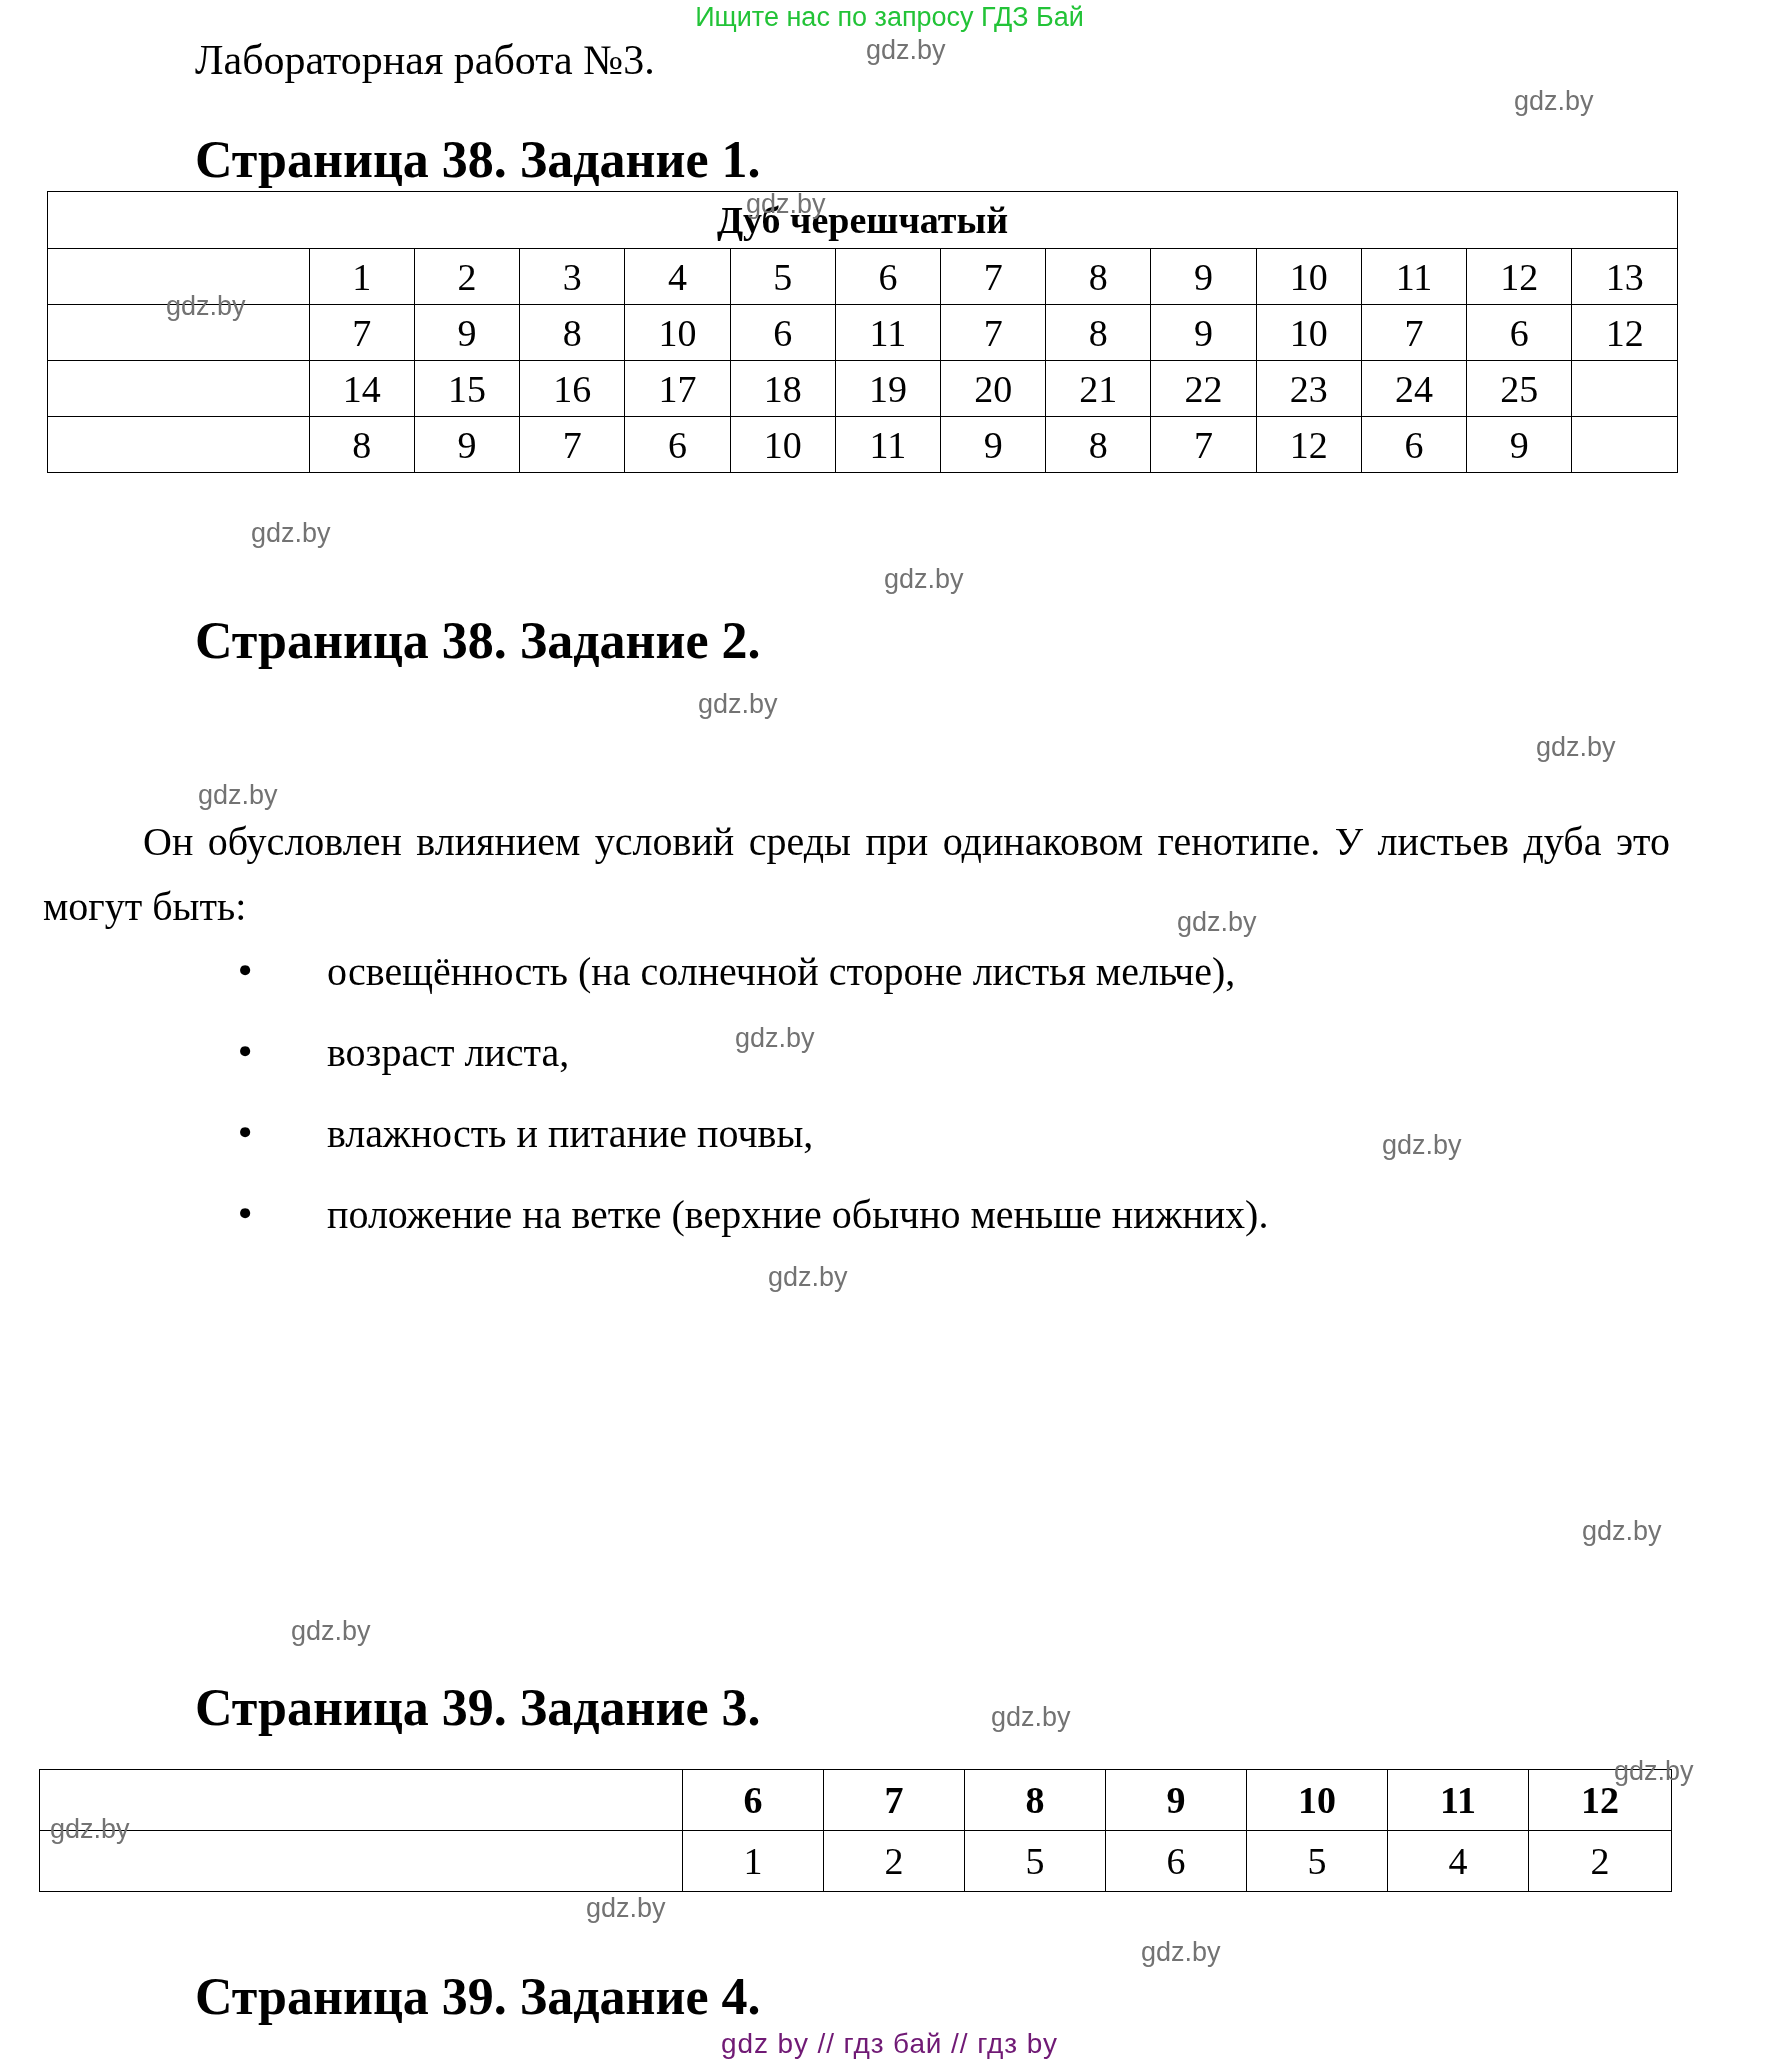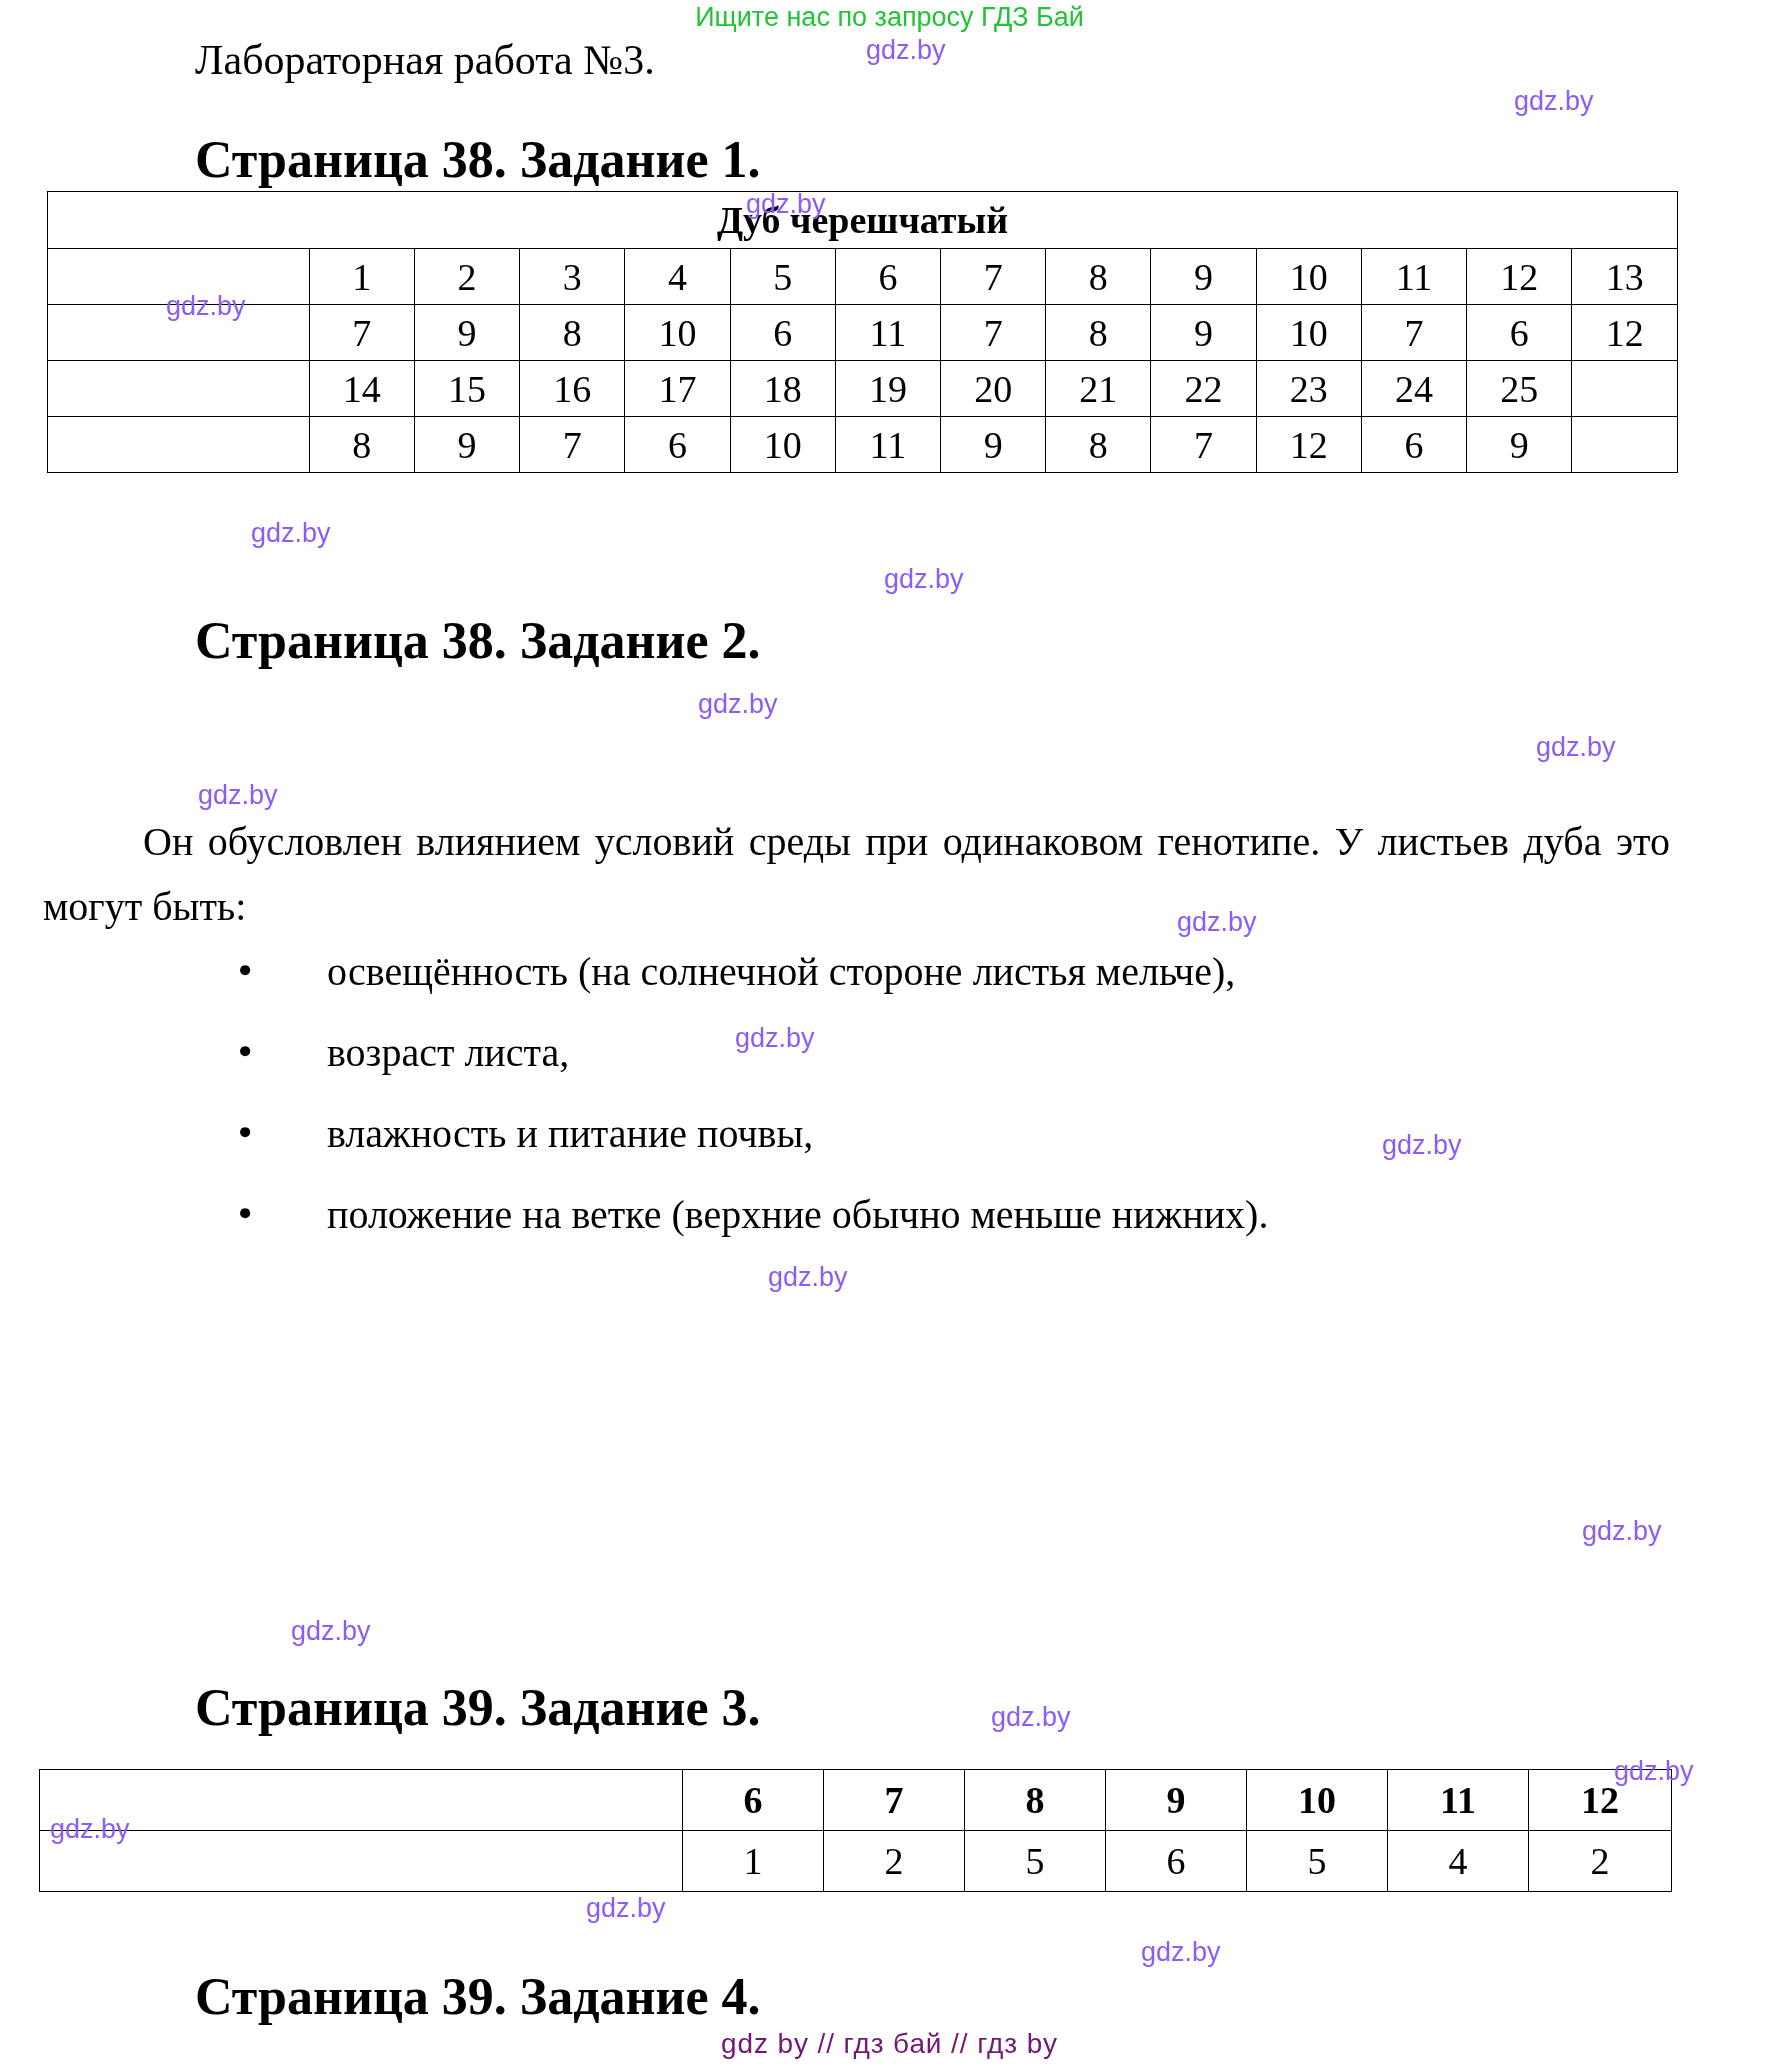--- a/index.html
+++ b/index.html
@@ -17,21 +17,21 @@
     height: 2067px;
     margin: 0 auto;
     background: #ffffff;
     overflow: hidden;
   }
 
   
   .wm {
     position: absolute;
     font-family: "Liberation Sans", sans-serif;
-    color: #8b5cf6;
+    color: #737373;
     font-size: 27px;
     white-space: nowrap;
     pointer-events: none;
     z-index: 5;
   }
   .top-banner {
     position: absolute;
     top: 1.8px;
     left: 0;
     width: 1779px;

